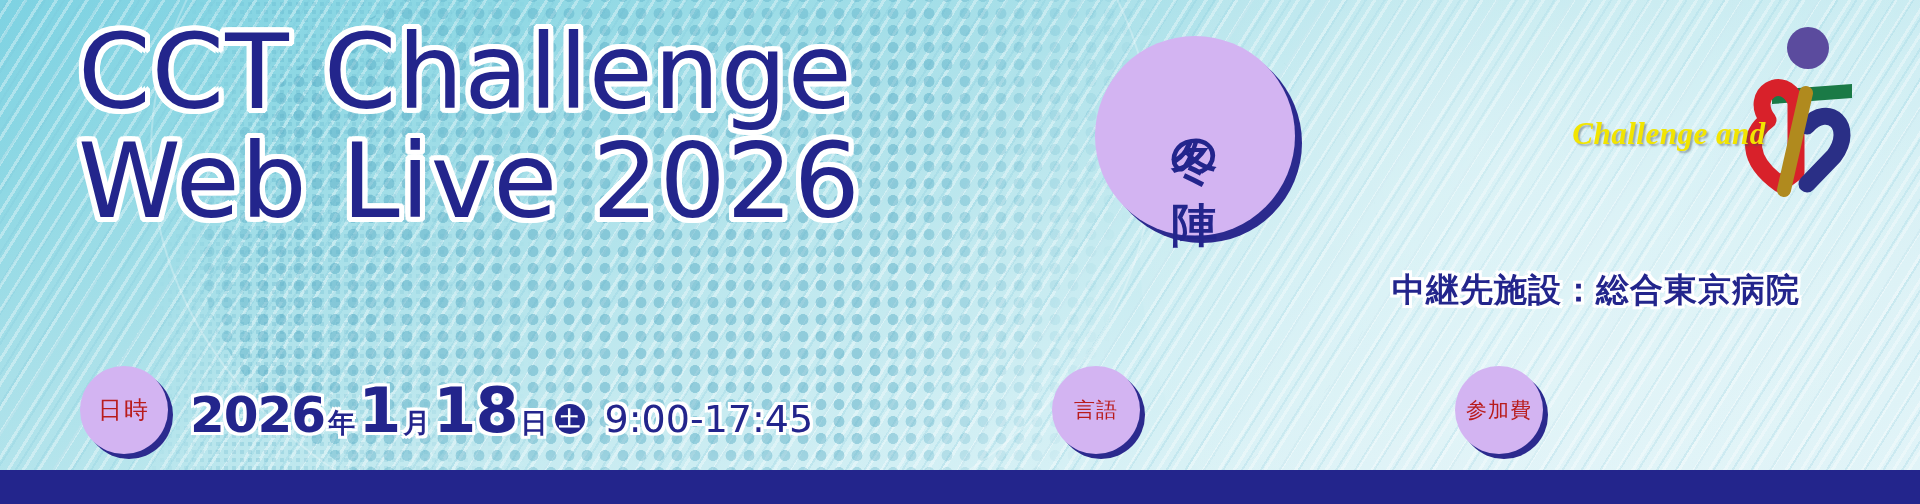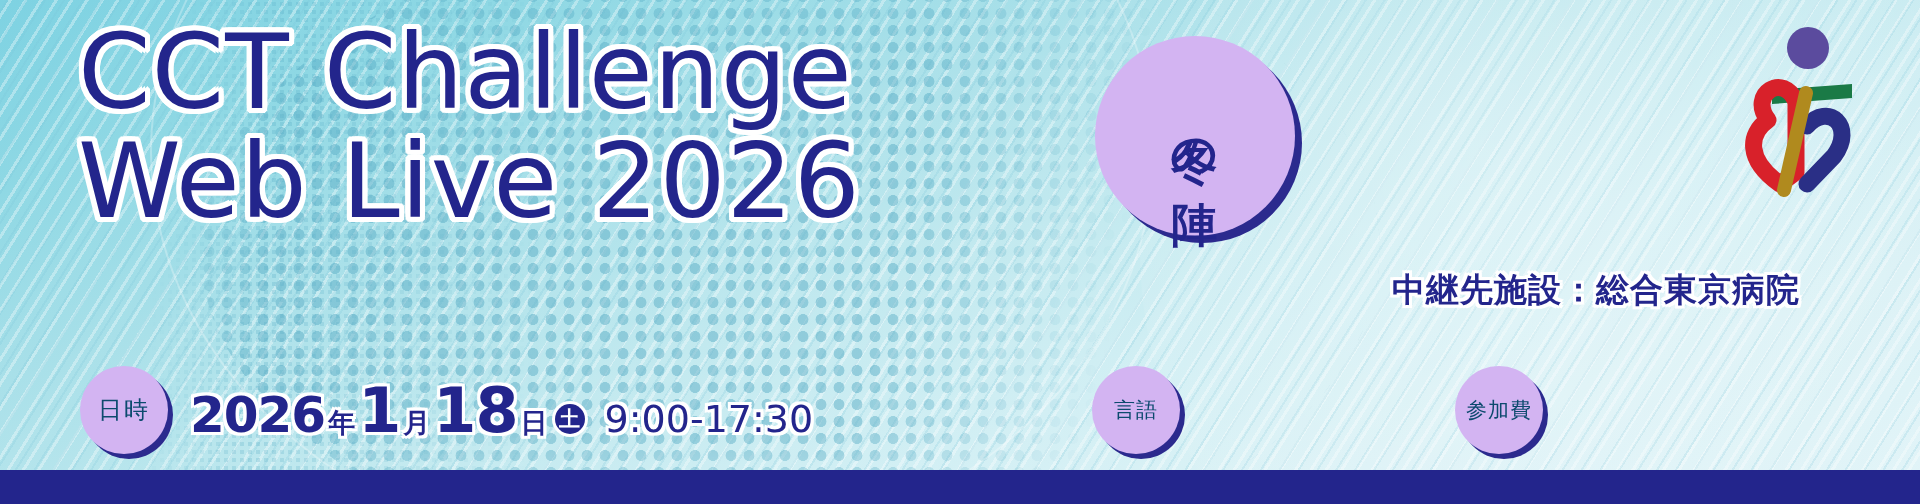--- a/index.html
+++ b/index.html
@@ -128,21 +128,21 @@
   }
 
   
   .info-row{position:absolute;left:0;top:352px;width:1920px;height:118px;}
   .info-item{position:absolute;display:flex;align-items:center;}
   .pill{
     width:88px;height:88px;border-radius:50%;
     background:#D3B4F2;box-shadow:5px 5px 0 0 #2B2A8E;
     display:flex;align-items:center;justify-content:center;
     font-family:"DejaVu Sans","Liberation Sans",sans-serif;
-    font-size:24px;color:#0c4a6e;font-weight:400;letter-spacing:2px;
+    font-size:24px;color:#b91c1c;font-weight:400;letter-spacing:2px;
     flex:0 0 auto;
   }
   .pill.small{font-size:21px;letter-spacing:1px;}
   .val{
     margin-left:22px;color:#23258C;white-space:nowrap;
     font-family:"DejaVu Sans","Liberation Sans",sans-serif;font-weight:700;
     text-shadow:
       -3px -3px 0 #fff,3px -3px 0 #fff,-3px 3px 0 #fff,3px 3px 0 #fff,
       -3px 0 0 #fff,3px 0 0 #fff,0 -3px 0 #fff,0 3px 0 #fff;
   }
@@ -184,35 +184,36 @@
 
   <div class="logo">
     <svg width="190" height="190" viewBox="0 0 190 190" aria-hidden="true">
       <circle cx="132" cy="26" r="21" fill="#5B4B9E"></circle>
       <path d="M96 68 L176 62 L176 76 L96 82 Z" fill="#1A7A46"></path>
       <path d="M92 98 C72 72, 108 50, 120 80 L120 150 L104 162 C70 138, 72 112, 92 98 Z" fill="none" stroke="#D8212A" stroke-width="17" stroke-linejoin="round" stroke-linecap="round"></path>
       <path d="M131 104 C152 80, 180 104, 158 134 L131 162" fill="none" stroke="#2A2F86" stroke-width="17" stroke-linecap="round" stroke-linejoin="round"></path>
       <path d="M130 71 L108 168" fill="none" stroke="#B08A1E" stroke-width="14" stroke-linecap="round"></path>
     </svg>
     <div class="logo-words">
+      <span class="w1">Challenge and</span>
     </div>
   </div>
 
   <div class="venue">中継先施設：総合東京病院</div>
 
   <div class="info-row">
 
     <div class="info-item" style="left:80px;top:14px;">
       <div class="pill">日時</div>
       <div class="val">
-        <span class="d-num">2026</span><span class="d-unit">年</span><span class="d-big">1</span><span class="d-unit">月</span><span class="d-big">18</span><span class="d-unit">日</span><span class="d-dow">土</span><span class="d-time">9:00-17:30</span>
+        <span class="d-num">2026</span><span class="d-unit">年</span><span class="d-big">1</span><span class="d-unit">月</span><span class="d-big">18</span><span class="d-unit">日</span><span class="d-dow">土</span><span class="d-time">9:00-17:45</span>
       </div>
     </div>
 
-    <div class="info-item" style="left:1092px;top:14px;">
+    <div class="info-item" style="left:1052px;top:14px;">
       <div class="pill small">言語</div>
     </div>
 
     <div class="info-item" style="left:1455px;top:14px;">
       <div class="pill small">参加費</div>
     </div>
 
   </div>
 
   <div class="bottom-bar"></div>

